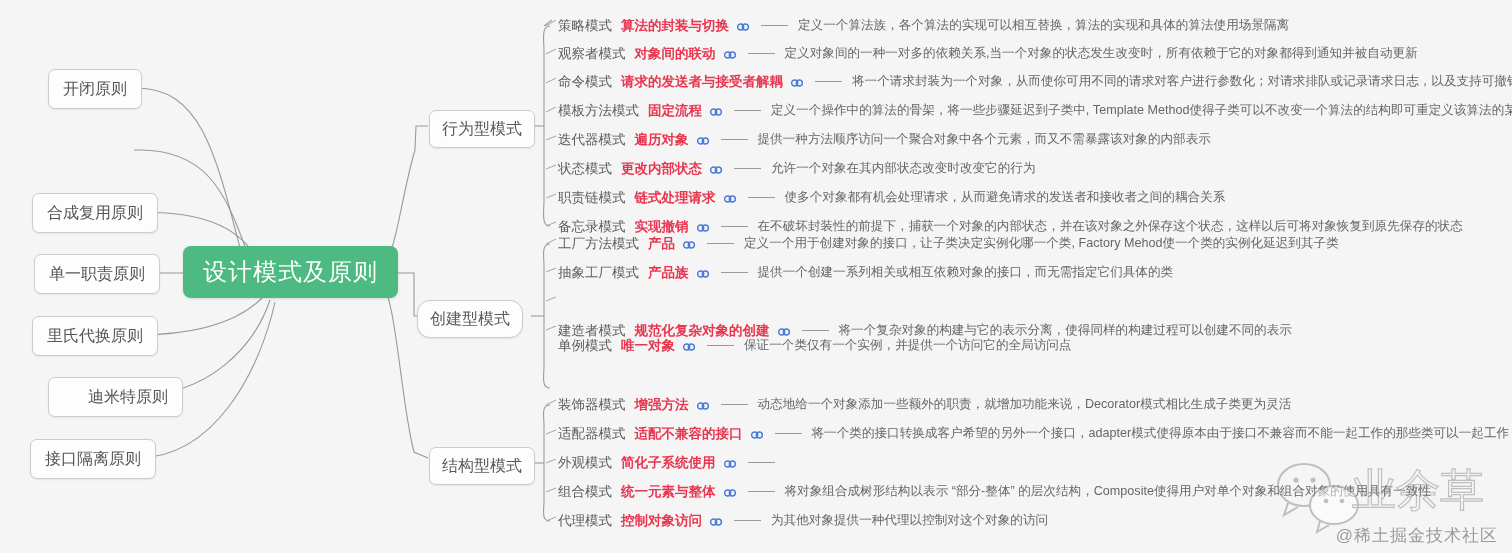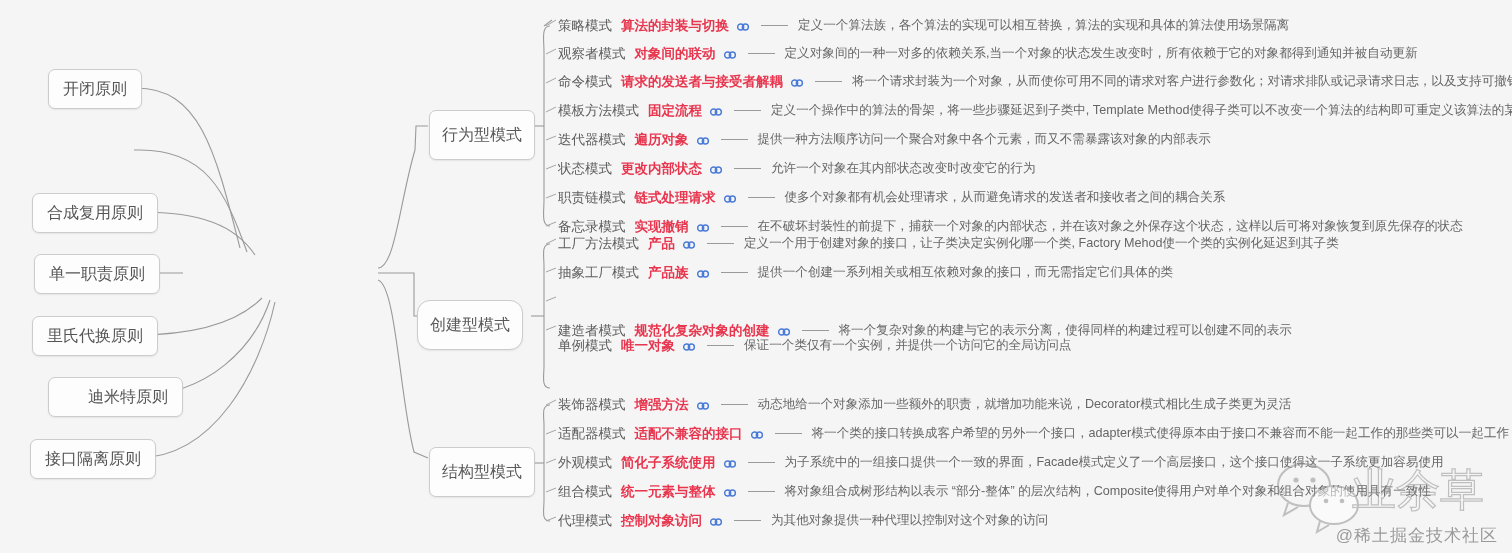--- a/index.html
+++ b/index.html
@@ -19,21 +19,21 @@
     border:1px solid #ccc;
     border-radius:7px;
     box-shadow:0 1px 2px rgba(0,0,0,.07);
     color:#555;
     font-size:16px;
     line-height:1;
     padding:11px 14px;
     white-space:nowrap;
     box-sizing:border-box;
   }
-  .node.cat{color:#5a5a5a;font-size:16px;padding:16px 12px;}
+  .node.cat{color:#5a5a5a;font-size:16px;padding:10px 12px;}
   .node.root{
     background:#4dba81;
     border:none;
     color:#fff;
     font-size:24px;
     padding:14px 20px;
     border-radius:8px;
     box-shadow:0 1px 3px rgba(0,0,0,.12);
     letter-spacing:1px;
   }
@@ -123,20 +123,21 @@
     </g>
   </svg>
 
   <div class="node" style="left:48px;top:69px;">开闭原则</div>
   <div class="node" style="left:32px;top:193px;">合成复用原则</div>
   <div class="node" style="left:34px;top:254px;">单一职责原则</div>
   <div class="node" style="left:32px;top:316px;">里氏代换原则</div>
   <div class="node" style="left:48px;top:377px;padding-left:39px;">迪米特原则</div>
   <div class="node" style="left:30px;top:439px;">接口隔离原则</div>
 
+  <div class="node root" style="left:183px;top:246px;">设计模式及原则</div>
 
   <div class="node cat" style="left:429px;top:110px;">行为型模式</div>
   <div class="node cat" style="left:417px;top:300px;border-radius:13px;">创建型模式</div>
   <div class="node cat" style="left:429px;top:447px;">结构型模式</div>
 
   <div class="row" style="left:558px;top:19px;">
     <span class="p-name">策略模式</span>
     <span class="p-key">算法的封装与切换</span>
     <span class="lnk"><svg viewBox="0 0 24 20" width="14" height="12">
           <g fill="none" stroke="#4a7bd8" stroke-width="2.4">
@@ -308,21 +309,20 @@
   <div class="row" style="left:558px;top:456px;">
     <span class="p-name">外观模式</span>
     <span class="p-key">简化子系统使用</span>
     <span class="lnk"><svg viewBox="0 0 24 20" width="14" height="12">
           <g fill="none" stroke="#4a7bd8" stroke-width="2.4">
             <circle cx="8" cy="10" r="5.2"></circle>
             <circle cx="16" cy="10" r="5.2"></circle>
           </g>
         </svg></span>
     <span class="dash"></span>
-    <span class="desc">为子系统中的一组接口提供一个一致的界面，Facade模式定义了一个高层接口，这个接口使得这一子系统更加容易使用</span>
   </div>
   <div class="row" style="left:558px;top:485px;">
     <span class="p-name">组合模式</span>
     <span class="p-key">统一元素与整体</span>
     <span class="lnk"><svg viewBox="0 0 24 20" width="14" height="12">
           <g fill="none" stroke="#4a7bd8" stroke-width="2.4">
             <circle cx="8" cy="10" r="5.2"></circle>
             <circle cx="16" cy="10" r="5.2"></circle>
           </g>
         </svg></span>

